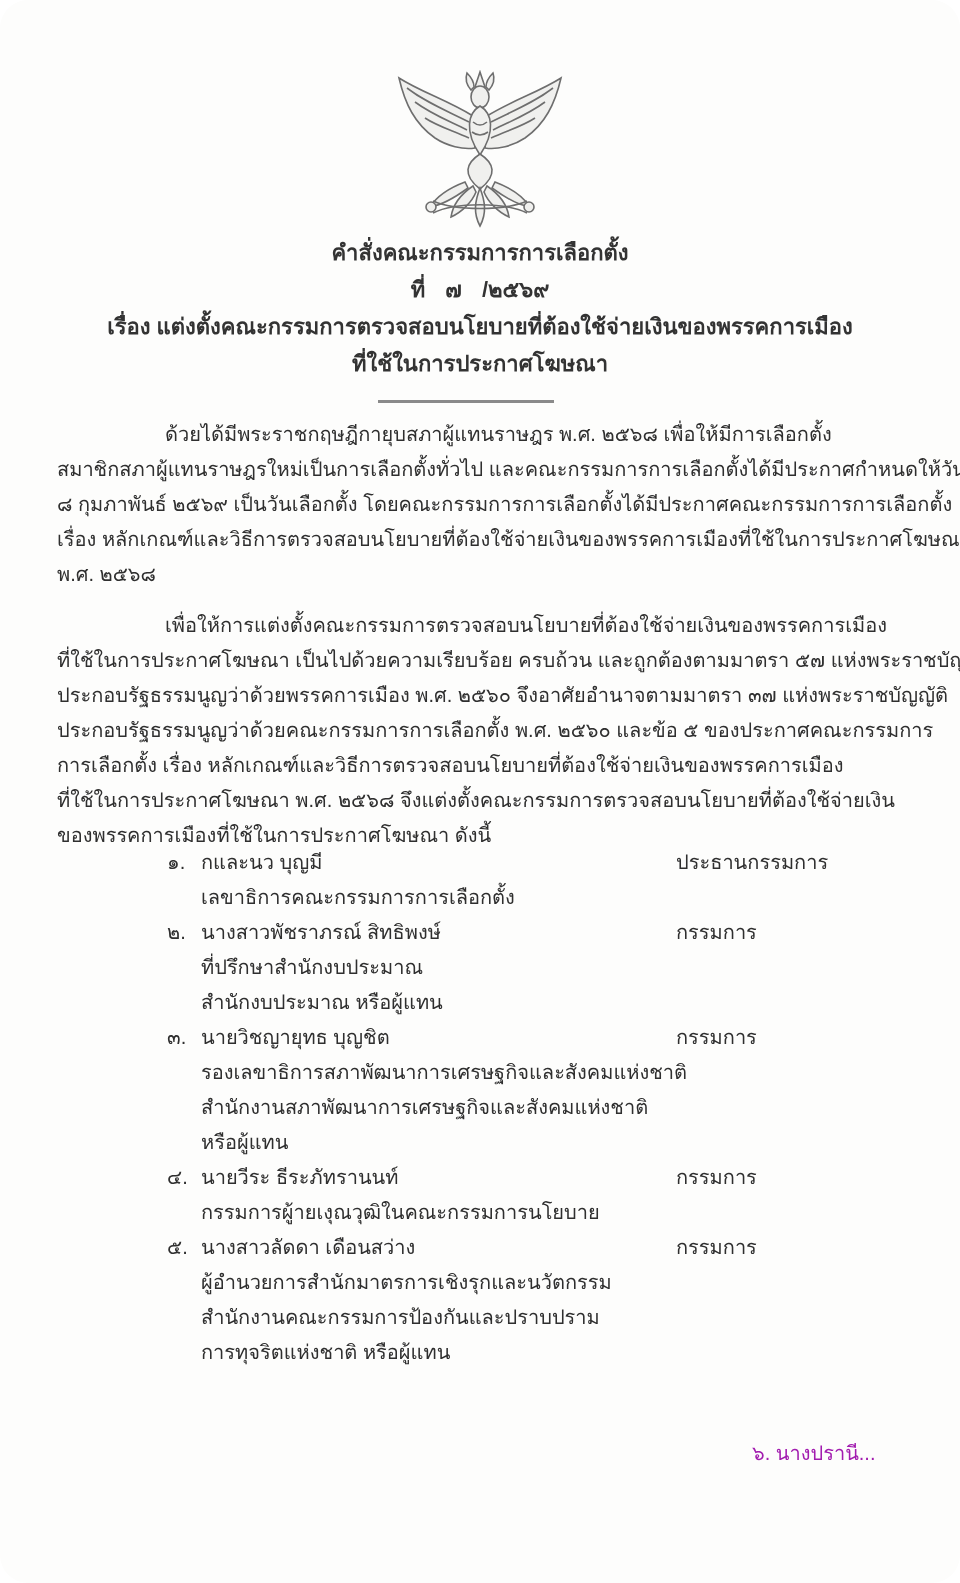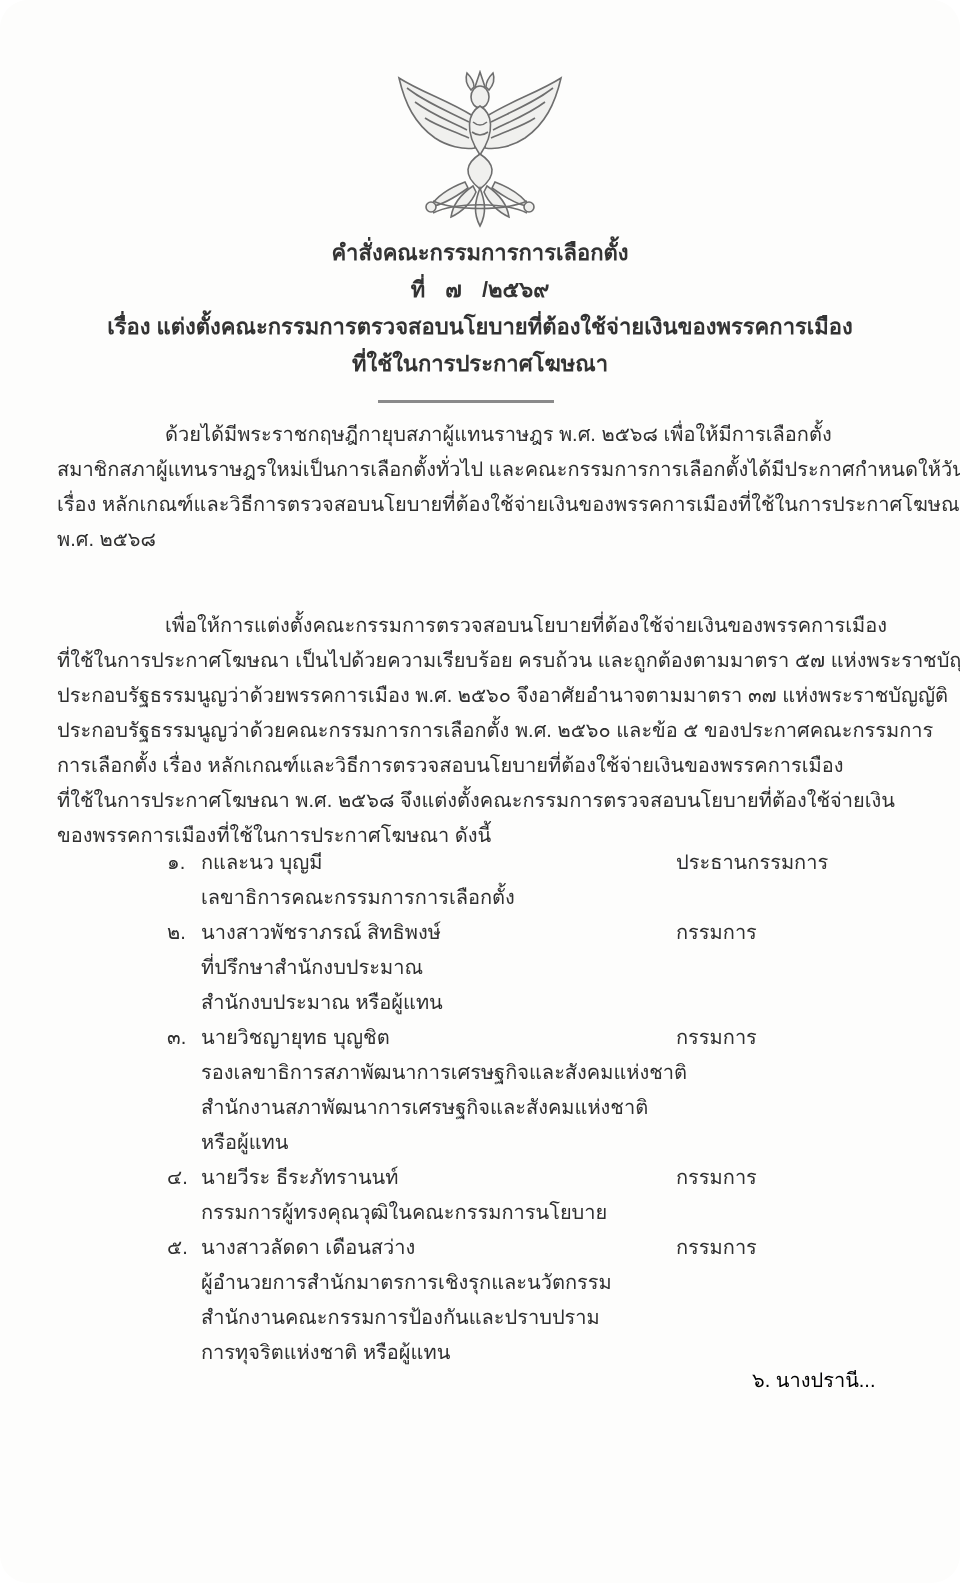--- a/index.html
+++ b/index.html
@@ -58,24 +58,24 @@
     width: 740px;
     font-size: 20px;
     line-height: 35px;
   }
   .member-row { position: relative; white-space: nowrap; }
   .member-num { display: inline-block; min-width: 34px; }
   .member-role { position: absolute; left: 509px; top: 0; }
   .member-desc { padding-left: 34px; white-space: nowrap; }
   .continuation {
     position: absolute;
-    top: 1364px;
+    top: 1437px;
     left: 752px;
     font-size: 20px;
-    color: #000000;
+    color: #a21caf;
   }
   svg .ln { fill: none; }
 </style>
 </head>
 <body>
 
 <div class="page">
 
   <div class="emblem">
     <svg width="190" height="168" viewBox="0 0 190 168" aria-hidden="true">
@@ -126,20 +126,21 @@
     <div class="order-number">ที่ ๗ /๒๕๖๙</div>
     <div>เรื่อง แต่งตั้งคณะกรรมการตรวจสอบนโยบายที่ต้องใช้จ่ายเงินของพรรคการเมือง</div>
     <div>ที่ใช้ในการประกาศโฆษณา</div>
   </div>
 
   <div class="divider"></div>
 
   <div class="para para-1">
     <div class="text-line indent">ด้วยได้มีพระราชกฤษฎีกายุบสภาผู้แทนราษฎร พ.ศ. ๒๕๖๘ เพื่อให้มีการเลือกตั้ง</div>
     <div class="text-line">สมาชิกสภาผู้แทนราษฎรใหม่เป็นการเลือกตั้งทั่วไป และคณะกรรมการการเลือกตั้งได้มีประกาศกำหนดให้วันที่</div>
+    <div class="text-line">๘ กุมภาพันธ์ ๒๕๖๙ เป็นวันเลือกตั้ง โดยคณะกรรมการการเลือกตั้งได้มีประกาศคณะกรรมการการเลือกตั้ง</div>
     <div class="text-line">เรื่อง หลักเกณฑ์และวิธีการตรวจสอบนโยบายที่ต้องใช้จ่ายเงินของพรรคการเมืองที่ใช้ในการประกาศโฆษณา</div>
     <div class="text-line">พ.ศ. ๒๕๖๘</div>
   </div>
 
   <div class="para para-2">
     <div class="text-line indent">เพื่อให้การแต่งตั้งคณะกรรมการตรวจสอบนโยบายที่ต้องใช้จ่ายเงินของพรรคการเมือง</div>
     <div class="text-line">ที่ใช้ในการประกาศโฆษณา เป็นไปด้วยความเรียบร้อย ครบถ้วน และถูกต้องตามมาตรา ๕๗ แห่งพระราชบัญญัติ</div>
     <div class="text-line">ประกอบรัฐธรรมนูญว่าด้วยพรรคการเมือง พ.ศ. ๒๕๖๐ จึงอาศัยอำนาจตามมาตรา ๓๗ แห่งพระราชบัญญัติ</div>
     <div class="text-line">ประกอบรัฐธรรมนูญว่าด้วยคณะกรรมการการเลือกตั้ง พ.ศ. ๒๕๖๐ และข้อ ๕ ของประกาศคณะกรรมการ</div>
     <div class="text-line">การเลือกตั้ง เรื่อง หลักเกณฑ์และวิธีการตรวจสอบนโยบายที่ต้องใช้จ่ายเงินของพรรคการเมือง</div>
@@ -174,21 +175,21 @@
       <div class="member-desc">รองเลขาธิการสภาพัฒนาการเศรษฐกิจและสังคมแห่งชาติ</div>
       <div class="member-desc">สำนักงานสภาพัฒนาการเศรษฐกิจและสังคมแห่งชาติ</div>
       <div class="member-desc">หรือผู้แทน</div>
     </div>
 
     <div class="member">
       <div class="member-row">
         <span class="member-num">๔.</span><span class="member-name">นายวีระ ธีระภัทรานนท์</span>
         <span class="member-role">กรรมการ</span>
       </div>
-      <div class="member-desc">กรรมการผู้ทรงคุณวุฒิในคณะกรรมการนโยบาย</div>
+      <div class="member-desc">กรรมการผู้ายเงุณวุฒิในคณะกรรมการนโยบาย</div>
     </div>
 
     <div class="member">
       <div class="member-row">
         <span class="member-num">๕.</span><span class="member-name">นางสาวลัดดา เดือนสว่าง</span>
         <span class="member-role">กรรมการ</span>
       </div>
       <div class="member-desc">ผู้อำนวยการสำนักมาตรการเชิงรุกและนวัตกรรม</div>
       <div class="member-desc">สำนักงานคณะกรรมการป้องกันและปราบปราม</div>
       <div class="member-desc">การทุจริตแห่งชาติ หรือผู้แทน</div>

